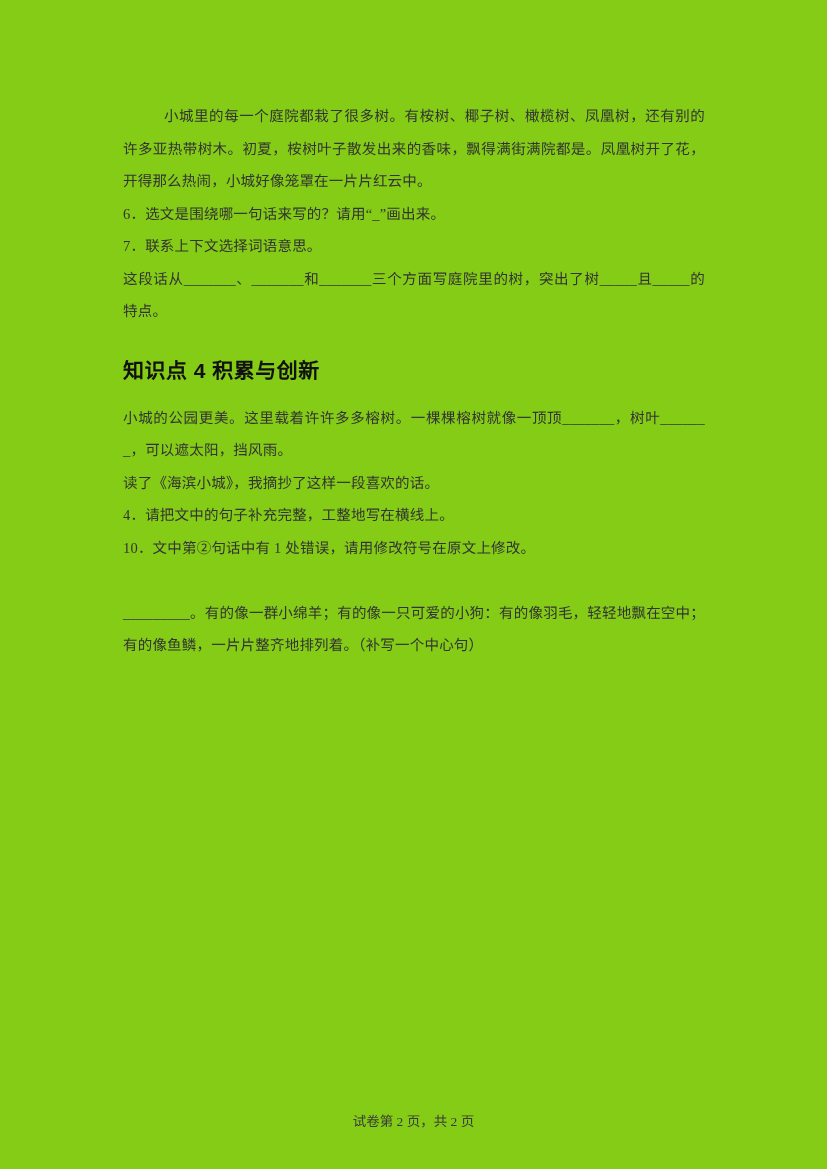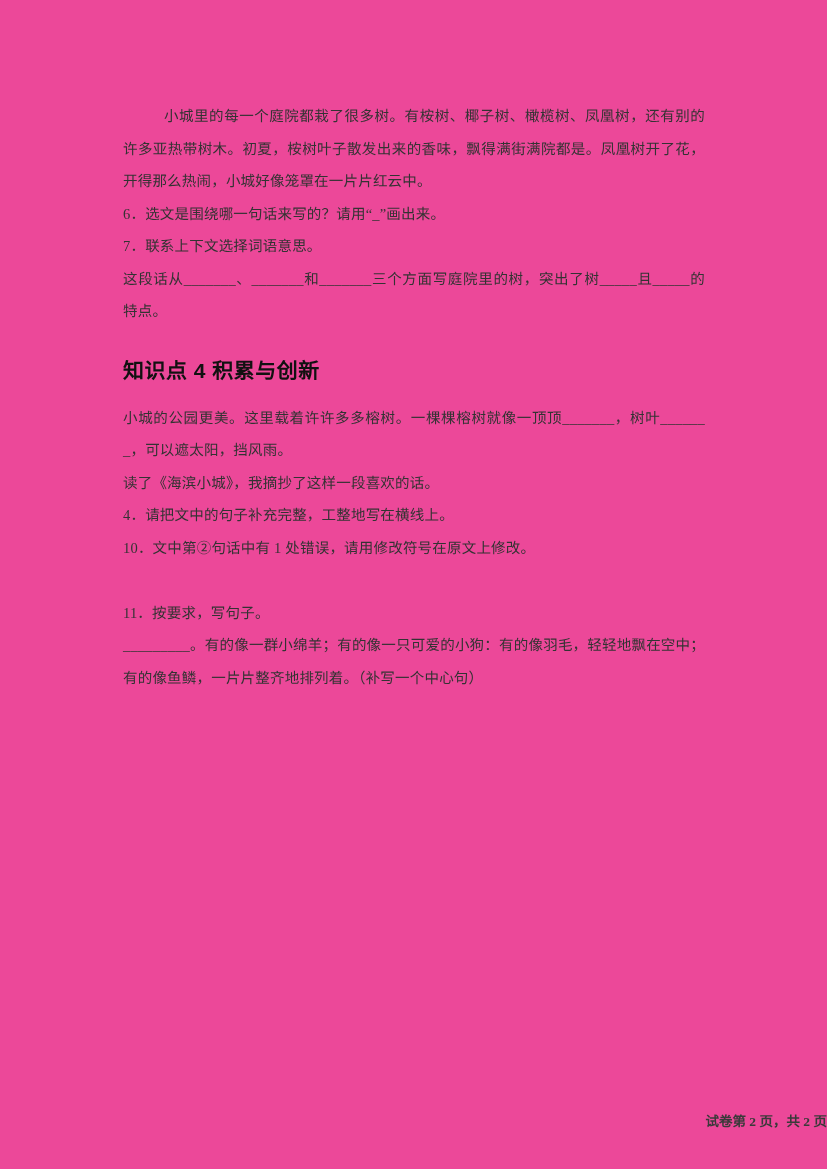--- a/index.html
+++ b/index.html
@@ -5,21 +5,21 @@
   html, body {
     margin: 0;
     padding: 0;
     background: #ffffff;
   }
   .page {
     position: relative;
     width: 827px;
     height: 1169px;
     margin: 0 auto;
-    background: #ec4899;
+    background: #84cc16;
     overflow: hidden;
     font-family: "Liberation Serif", "DejaVu Serif", serif;
     color: #333333;
   }
   .content {
     position: absolute;
     top: 0;
     left: 123px;
     width: 582px;
     padding-top: 100px;
@@ -46,25 +46,24 @@
     letter-spacing: 0.5px;
   }
   p.gap-after {
     margin-bottom: 32.5px !important;
   }
   .footer {
     position: absolute;
     left: 0;
     right: 0;
     top: 1110px;
-    text-align: right;
+    text-align: center;
     font-size: 13.5px;
     color: #3a3a3a;
     font-family: "Liberation Serif", "DejaVu Serif", serif;
-    font-weight: bold;
   }
 </style>
 </head>
 <body>
 
 <div class="page">
   <div class="content">
 
     <p class="passage">小城里的每一个庭院都栽了很多树。有桉树、椰子树、橄榄树、凤凰树，还有别的许多亚热带树木。初夏，桉树叶子散发出来的香味，飘得满街满院都是。凤凰树开了花，开得那么热闹，小城好像笼罩在一片片红云中。</p>
 
@@ -80,20 +79,19 @@
     <h2 class="section-heading">知识点 4 积累与创新</h2>
 
     <p>小城的公园更美。这里载着许许多多榕树。一棵棵榕树就像一顶顶_______，树叶_______，可以遮太阳，挡风雨。</p>
 
     <p>读了《海滨小城》，我摘抄了这样一段喜欢的话。</p>
 
     <p>4．请把文中的句子补充完整，工整地写在横线上。</p>
 
     <p class="gap-after">10．文中第②句话中有 1 处错误，请用修改符号在原文上修改。</p>
 
-    <p>11．按要求，写句子。</p>
 
     <p>_________。有的像一群小绵羊；有的像一只可爱的小狗：有的像羽毛，轻轻地飘在空中；有的像鱼鳞，一片片整齐地排列着。（补写一个中心句）</p>
 
   </div>
 
   <div class="footer">试卷第 2 页，共 2 页</div>
 </div>
 
 </body></html>

